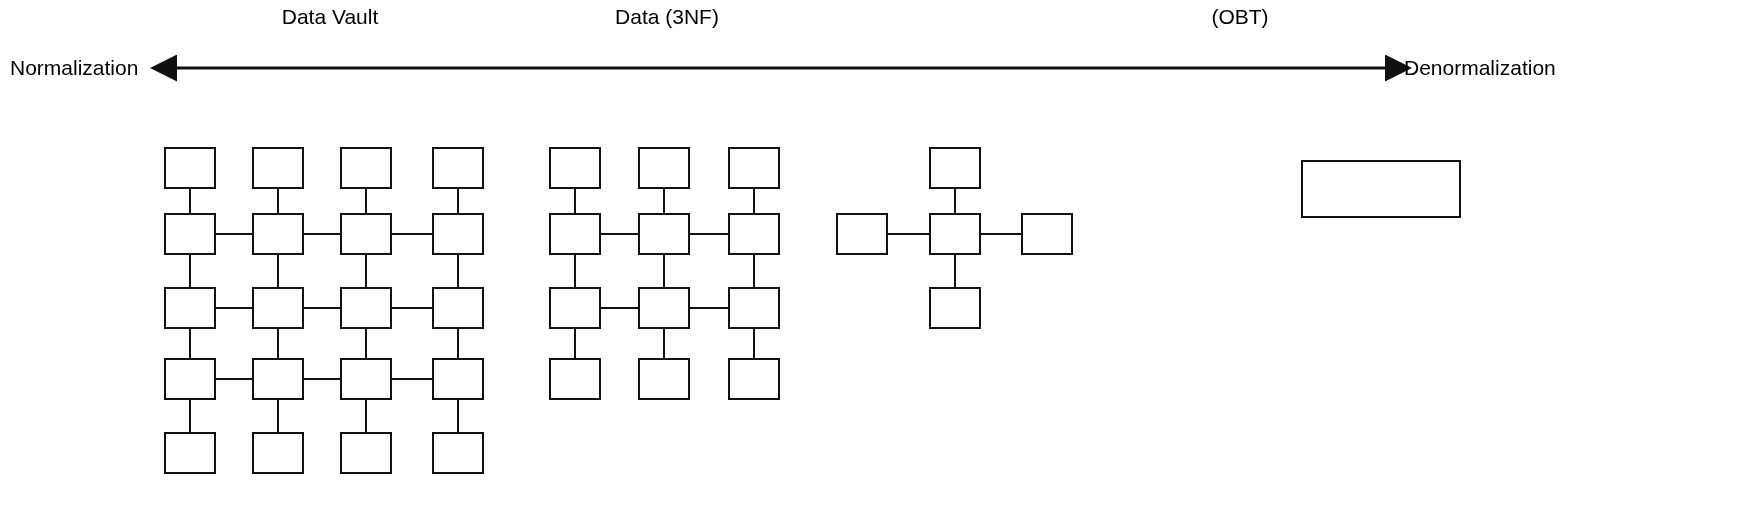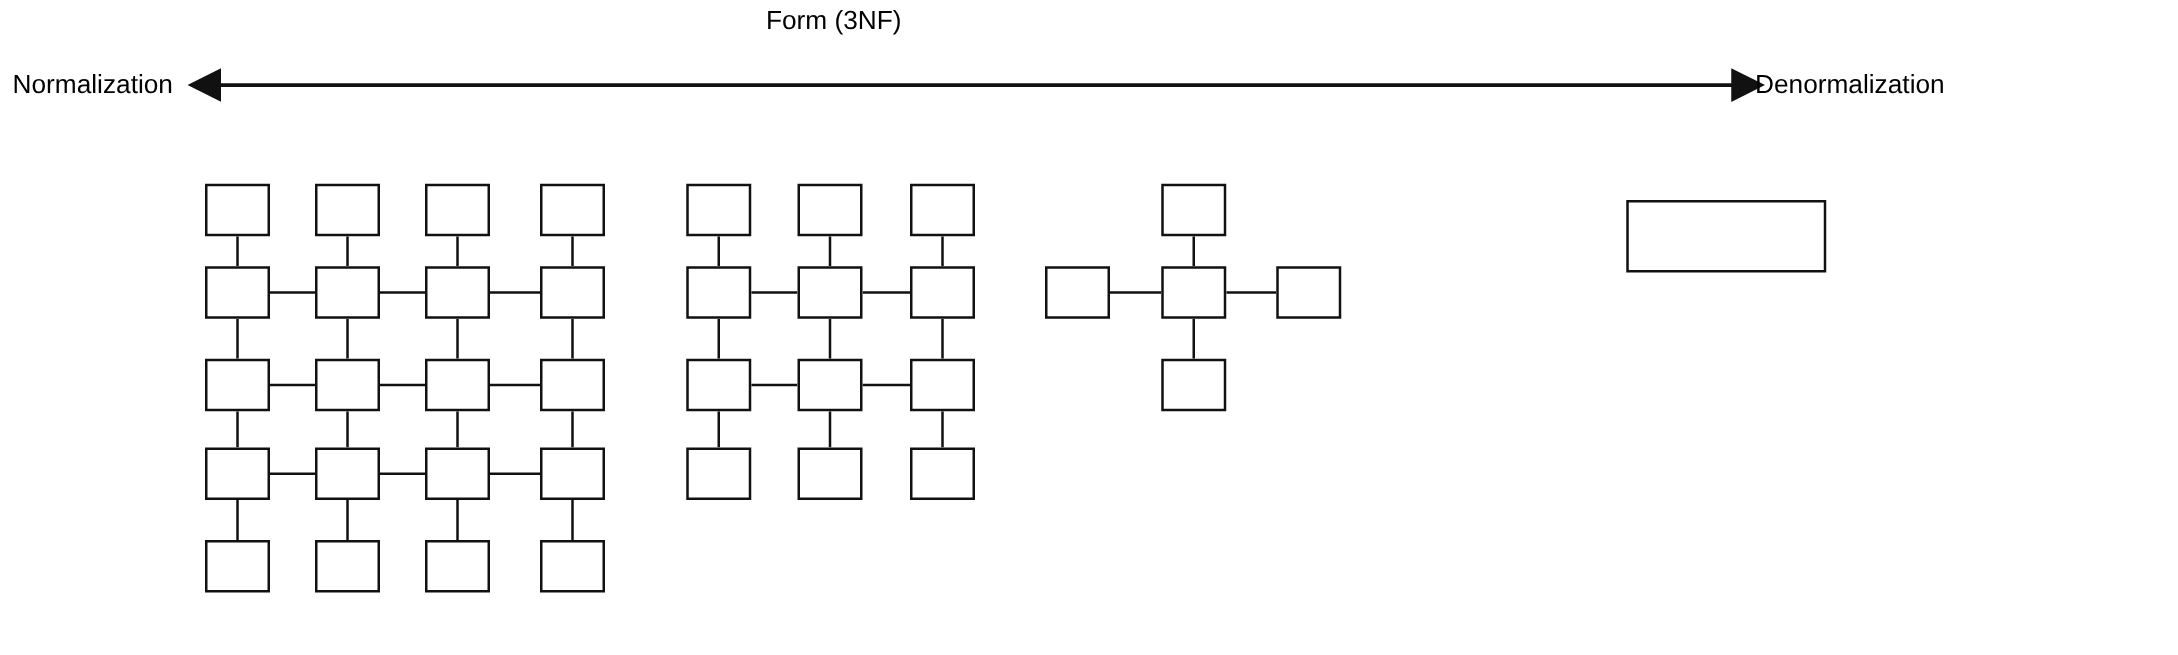--- a/index.html
+++ b/index.html
@@ -77,25 +77,27 @@
         <path d="M0,0 L0,9 L9,4.5 z" fill="#111111"></path>
       </marker>
     </defs>
     <line x1="174" y1="68" x2="1388" y2="68" stroke="#111111" stroke-width="3" marker-start="url(#headL)" marker-end="url(#headR)"></line>
   </svg>
 
   <div class="axis-end-label" id="axis-left-label">Normalization</div>
   <div class="axis-end-label" id="axis-right-label">Denormalization</div>
 
   <div class="stage-label" style="left:210px;">
+    <span class="l1">Data Vault</span>
   </div>
   <div class="stage-label" style="left:547px;">
-    <span class="l2">Form (3NF)</span>
+    <span class="l2">Data (3NF)</span>
   </div>
   <div class="stage-label" style="left:1120px;">
+    <span class="l2">(OBT)</span>
   </div>
 
   <div id="shapes">
       <div class="node" style="left: 164px; top: 147px; width: 52px; height: 42px;"></div>
       <div class="node" style="left: 252px; top: 147px; width: 52px; height: 42px;"></div>
       <div class="node" style="left: 340px; top: 147px; width: 52px; height: 42px;"></div>
       <div class="node" style="left: 432px; top: 147px; width: 52px; height: 42px;"></div>
       <div class="node" style="left: 164px; top: 213px; width: 52px; height: 42px;"></div>
       <div class="node" style="left: 252px; top: 213px; width: 52px; height: 42px;"></div>
       <div class="node" style="left: 340px; top: 213px; width: 52px; height: 42px;"></div>

